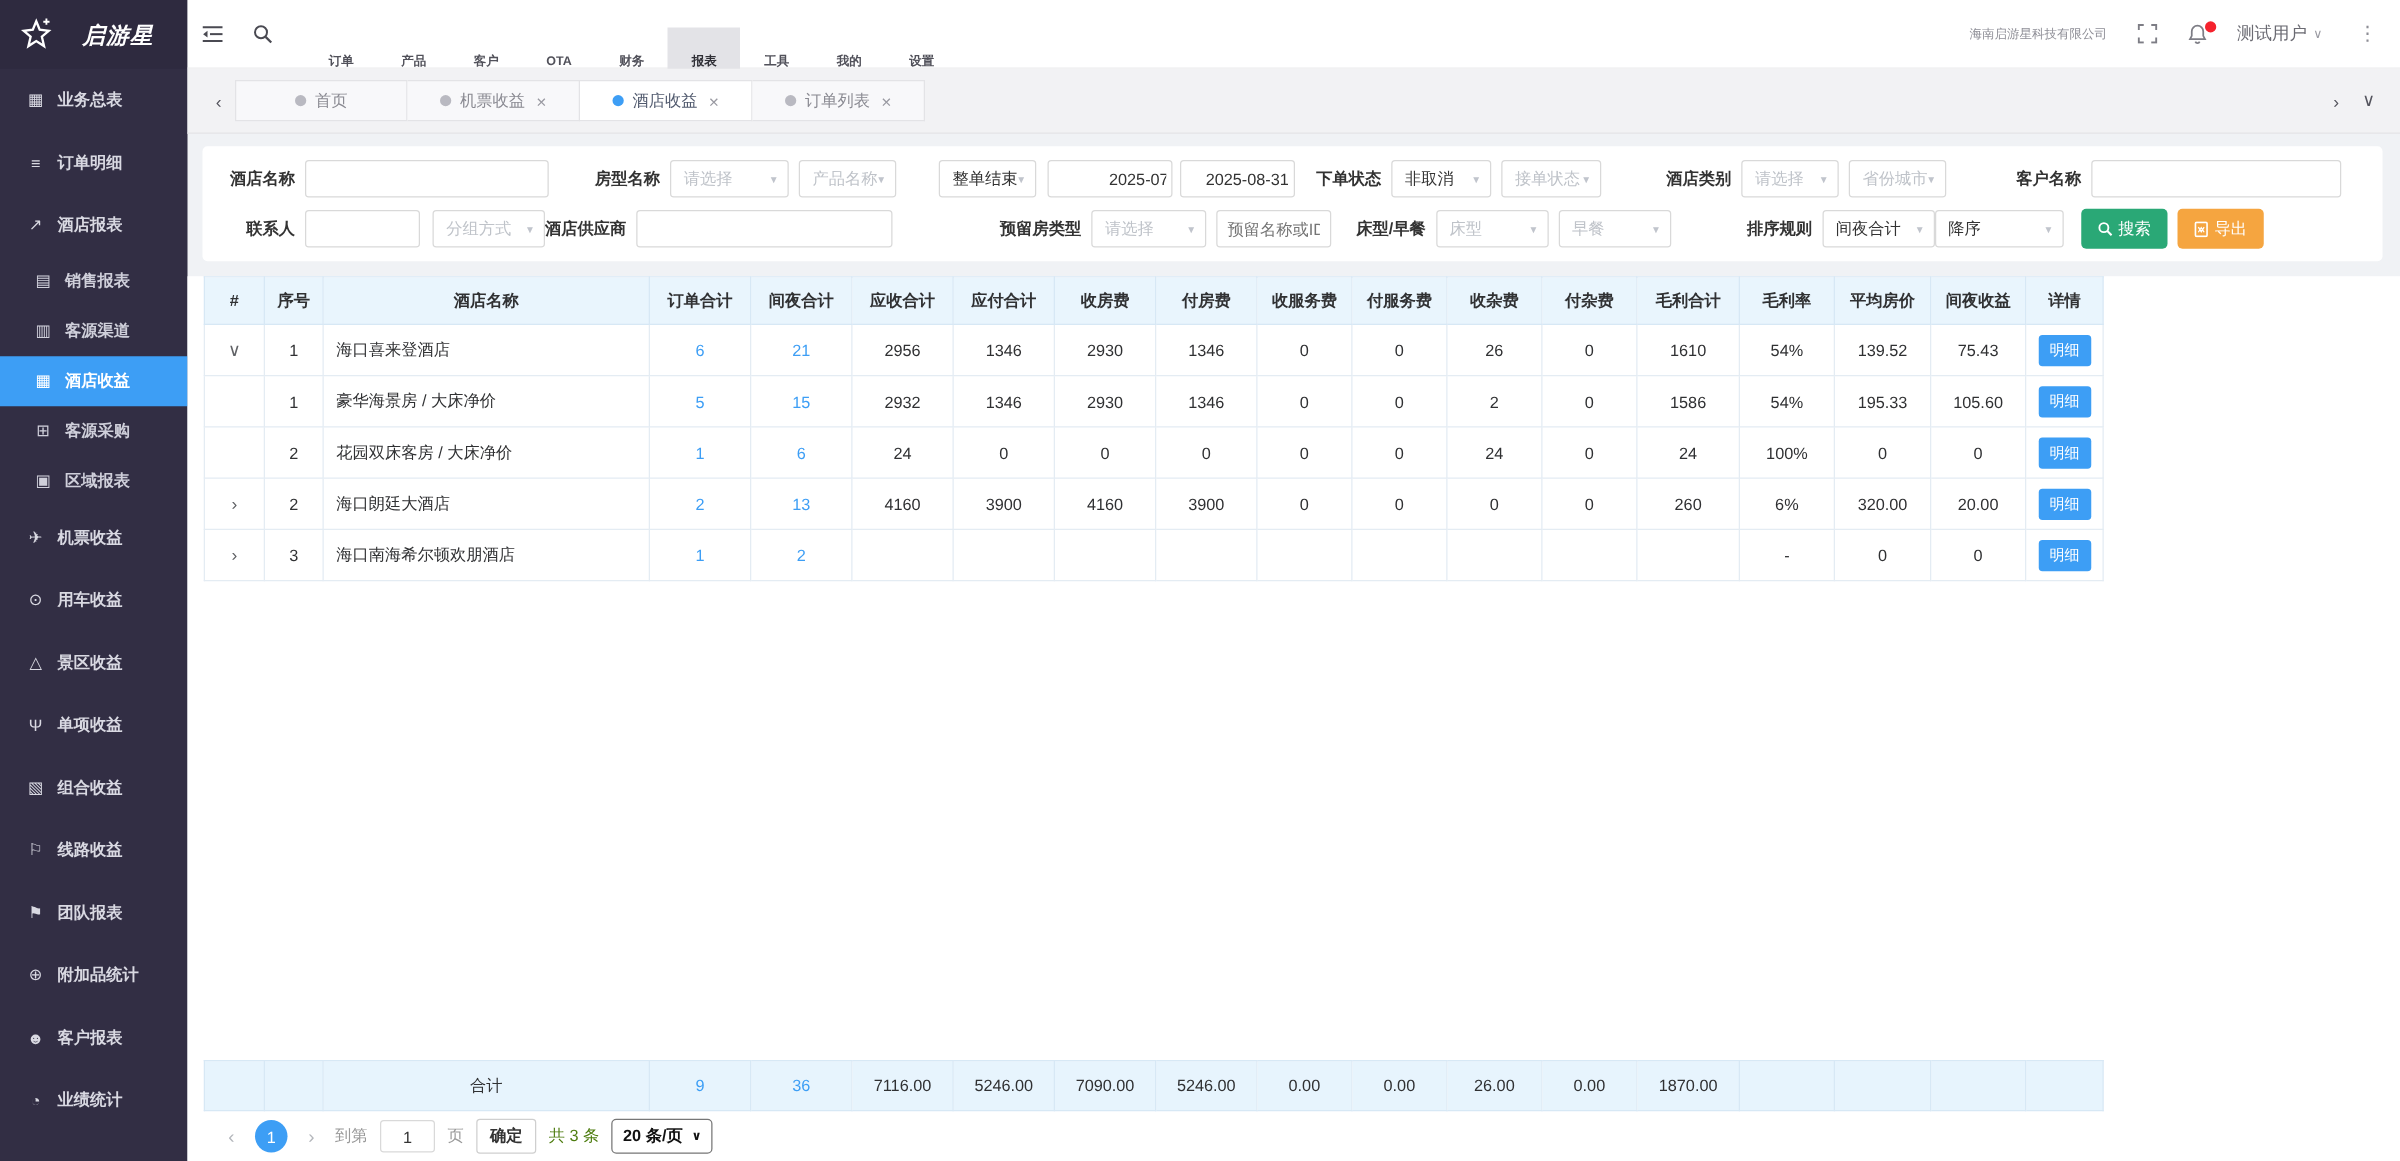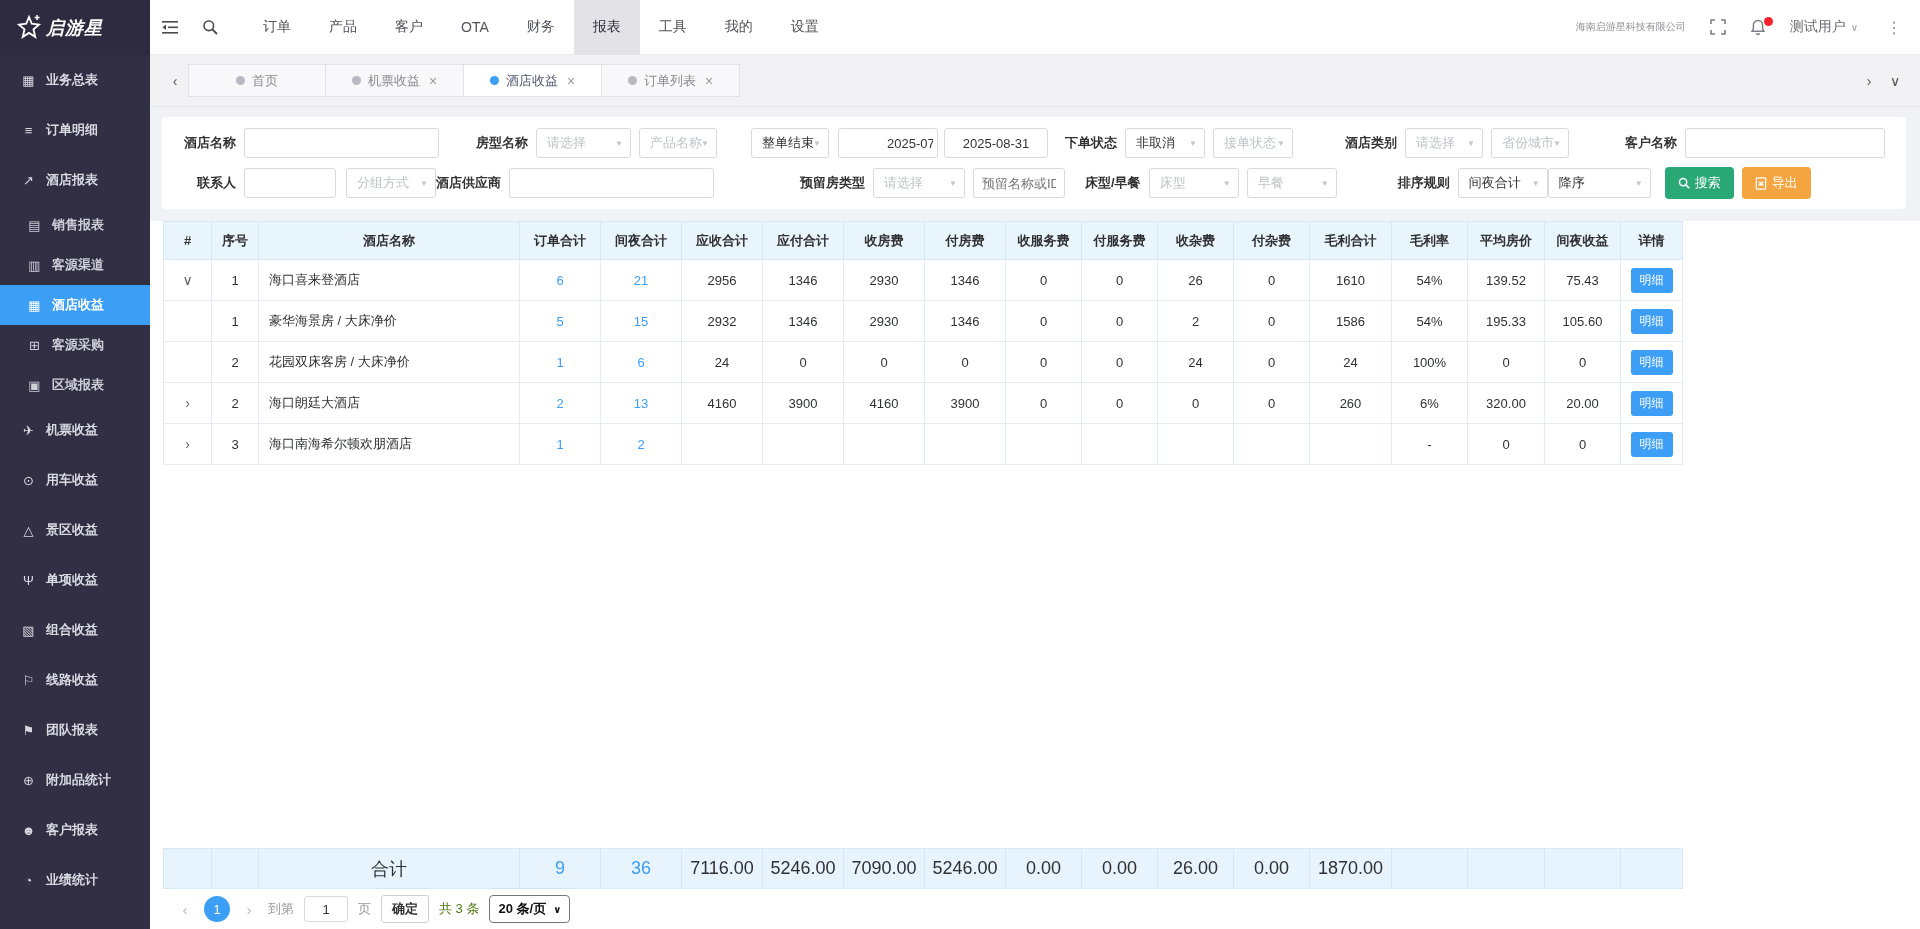--- a/index.html
+++ b/index.html
@@ -1,35 +1,35 @@
 <!DOCTYPE html>
 <html><head>
 <meta charset="utf-8">
 <style>
   * { margin:0; padding:0; box-sizing:border-box; }
   html,body { width:1920px; height:929px; overflow:hidden; }
   body { font-family:"Liberation Sans","DejaVu Sans",sans-serif; background:#f0f2f5; display:flex; }
 
   
   .sidebar { width:150px; flex:0 0 150px; background:#322e44; height:100%; }
-  .logo { height:55px; display:flex; align-items:center; gap:2px; padding-left:14px; background:#2e2a3f; cursor:pointer; }
+  .logo { height:55px; display:flex; align-items:center; gap:22px; padding-left:14px; background:#2e2a3f; cursor:pointer; }
   .logo-text { color:#fff; font-size:18px; font-weight:700; font-style:italic; letter-spacing:1px; }
   .side-item { height:50px; display:flex; align-items:center; gap:9px; padding-left:20px; color:#d9d9e2; font-size:13px; font-weight:600; cursor:pointer; white-space:nowrap; }
   .side-item.sub { height:40px; padding-left:26px; color:#cfcfda; }
   .side-item.active { background:#3d9ef5; color:#fff; }
   .side-item .icon { width:17px; text-align:center; font-size:13px; font-weight:400; flex:0 0 17px; }
 
   
   .main { flex:1; display:flex; flex-direction:column; height:100%; min-width:0; }
 
   
   .navbar { height:55px; background:#fff; border-bottom:1px solid #ebebee; display:flex; align-items:center; padding:0 14px 0 0; flex:0 0 55px; }
   .nav-icon-btn { width:40px; height:55px; display:flex; align-items:center; justify-content:center; cursor:pointer; color:#4a4a52; }
   .nav-menu { display:flex; margin-left:14px; height:55px; }
-  .nav-item { padding:0 19px; height:55px; display:flex; align-items:center; font-size:14px; color:#51515a; font-weight:400; cursor:pointer; white-space:nowrap; }
+  .nav-item { padding:0 19px; height:55px; display:flex; align-items:center; font-size:10px; color:#51515a; font-weight:700; cursor:pointer; white-space:nowrap;margin-top:22px; }
   .nav-item.active { background:#e3e3e7; color:#2f2f36; }
   .nav-right { margin-left:auto; display:flex; align-items:center; gap:24px; }
   .company { font-size:10px; color:#8e8e96; }
   .bell-wrap { position:relative; display:flex; }
   .bell-dot { position:absolute; right:-7px; top:-2px; width:9px; height:9px; background:#f5222d; border-radius:50%; }
   .user { font-size:14px; color:#6a6a72; display:flex; align-items:center; gap:5px; cursor:pointer; }
   .user .v { font-size:10px; color:#9a9aa2; }
   .more-dots { font-size:16px; color:#8e8e96; cursor:pointer; padding:0 4px; }
 
   
@@ -65,21 +65,21 @@
   .table-wrap { margin-left:13px; }
   table.grid { border-collapse:collapse; table-layout:fixed; width:1519px; }
   table.grid th { background:#e9f5fd; border:1px solid #d7e8f5; height:38px; font-size:13px; color:#303133; font-weight:700; white-space:nowrap; overflow:hidden; }
   table.grid td { border:1px solid #e4ecf3; height:41px; font-size:13px; color:#303133; text-align:center; padding:0 4px; white-space:nowrap; overflow:hidden; background:#fff; }
   table.grid td.name { text-align:left; padding-left:10px; }
   .lnk { color:#3d9ef5; cursor:pointer; }
   .caret-ico { color:#606266; font-size:14px; cursor:pointer; }
   .btn-detail { background:#3d9ef5; color:#fff; border:none; border-radius:3px; padding:4px 9px; font-size:12px; font-family:inherit; cursor:pointer; }
   .spacer { flex:1; }
   table.sum { border-collapse:collapse; table-layout:fixed; width:1519px; margin-left:13px; }
-  table.sum td { background:#e7f4fd; border:1px solid #d7e8f5; height:40px; font-size:18px; color:#303133; text-align:center; white-space:nowrap; overflow:hidden; }
+  table.sum td { background:#e7f4fd; border:1px solid #d7e8f5; height:40px; font-size:13px; color:#303133; text-align:center; white-space:nowrap; overflow:hidden; }
 
   
   .pager { height:40px; flex:0 0 40px; display:flex; align-items:center; gap:10px; padding-left:26px; font-size:13px; color:#999; }
   .pg-arrow { color:#b4b7bc; font-size:15px; width:18px; text-align:center; cursor:pointer; }
   .pg-cur { width:26px; height:26px; border-radius:50%; background:#3d9ef5; color:#fff; display:flex; align-items:center; justify-content:center; font-size:13px; cursor:pointer; }
   .pg-input { width:44px; height:26px; border:1px solid #d9d9d9; border-radius:3px; text-align:center; font-family:inherit; font-size:13px; color:#333; }
   .pg-btn { height:28px; padding:0 10px; background:#fff; border:1px solid #cfcfcf; border-radius:3px; font-weight:700; font-size:13px; color:#333; font-family:inherit; cursor:pointer; }
   .pg-total { color:#4d7c0f; }
   .pg-size { height:28px; border:1px solid #767676; border-radius:4px; display:flex; align-items:center; gap:7px; padding:0 8px; font-size:13px; color:#111; font-weight:600; background:#fff; cursor:pointer; }
   .pg-size .v { font-size:10px; font-weight:700; }
@@ -252,21 +252,21 @@
 
     <section class="filter-card">
       <div class="f-row">
         <span class="f-label w58">酒店名称</span>
         <input class="inp" style="width: 195px;">
         <span class="f-label" style="margin-left:37px">房型名称</span>
         <div class="sel ph" style="width:95px"><span>请选择</span><span class="caret">▼</span></div>
         <div class="sel ph" style="width:78px;margin-left:8px"><span>产品名称</span><span class="caret">▼</span></div>
         <div class="sel" style="width:78px;margin-left:34px"><span>整单结束</span><span class="caret">▼</span></div>
         <input class="inp center" style="width: 100px; margin-left: 9px; padding-left: 48px;" value="2025-07-01">
-        <input class="inp center" style="width: 104px; margin-left: 6px;" value="2025-08-31">
+        <input class="inp center" style="width: 92px; margin-left: 6px; text-align: right;" value="2025-08-31">
         <span class="f-label" style="margin-left:17px">下单状态</span>
         <div class="sel" style="width:80px"><span>非取消</span><span class="caret">▼</span></div>
         <div class="sel ph" style="width:80px;margin-left:8px"><span>接单状态</span><span class="caret">▼</span></div>
         <span class="f-label" style="margin-left:52px">酒店类别</span>
         <div class="sel ph" style="width:78px"><span>请选择</span><span class="caret">▼</span></div>
         <div class="sel ph" style="width:78px;margin-left:8px"><span>省份城市</span><span class="caret">▼</span></div>
         <span class="f-label" style="margin-left:56px">客户名称</span>
         <input class="inp" style="width: 200px;">
       </div>
       <div class="f-row">

